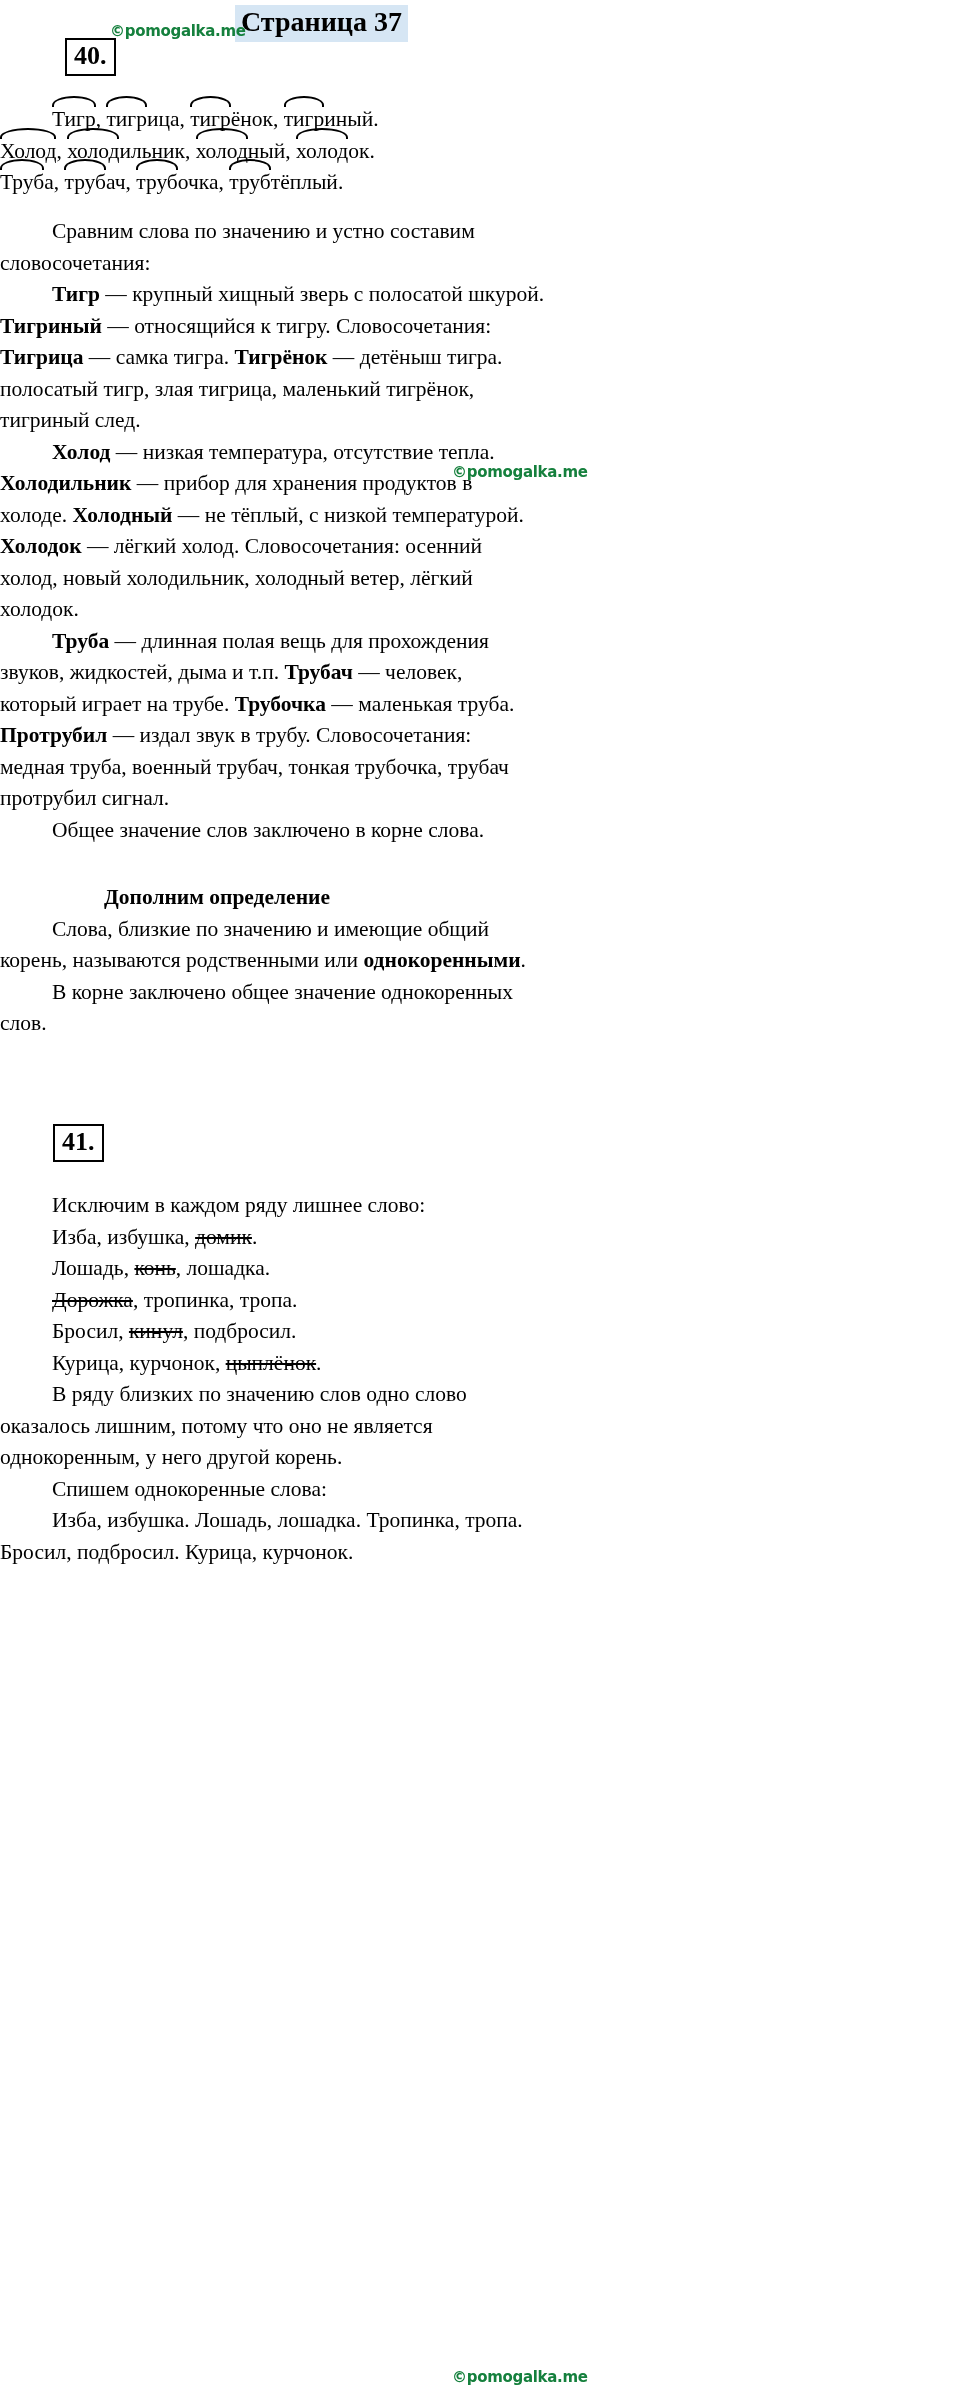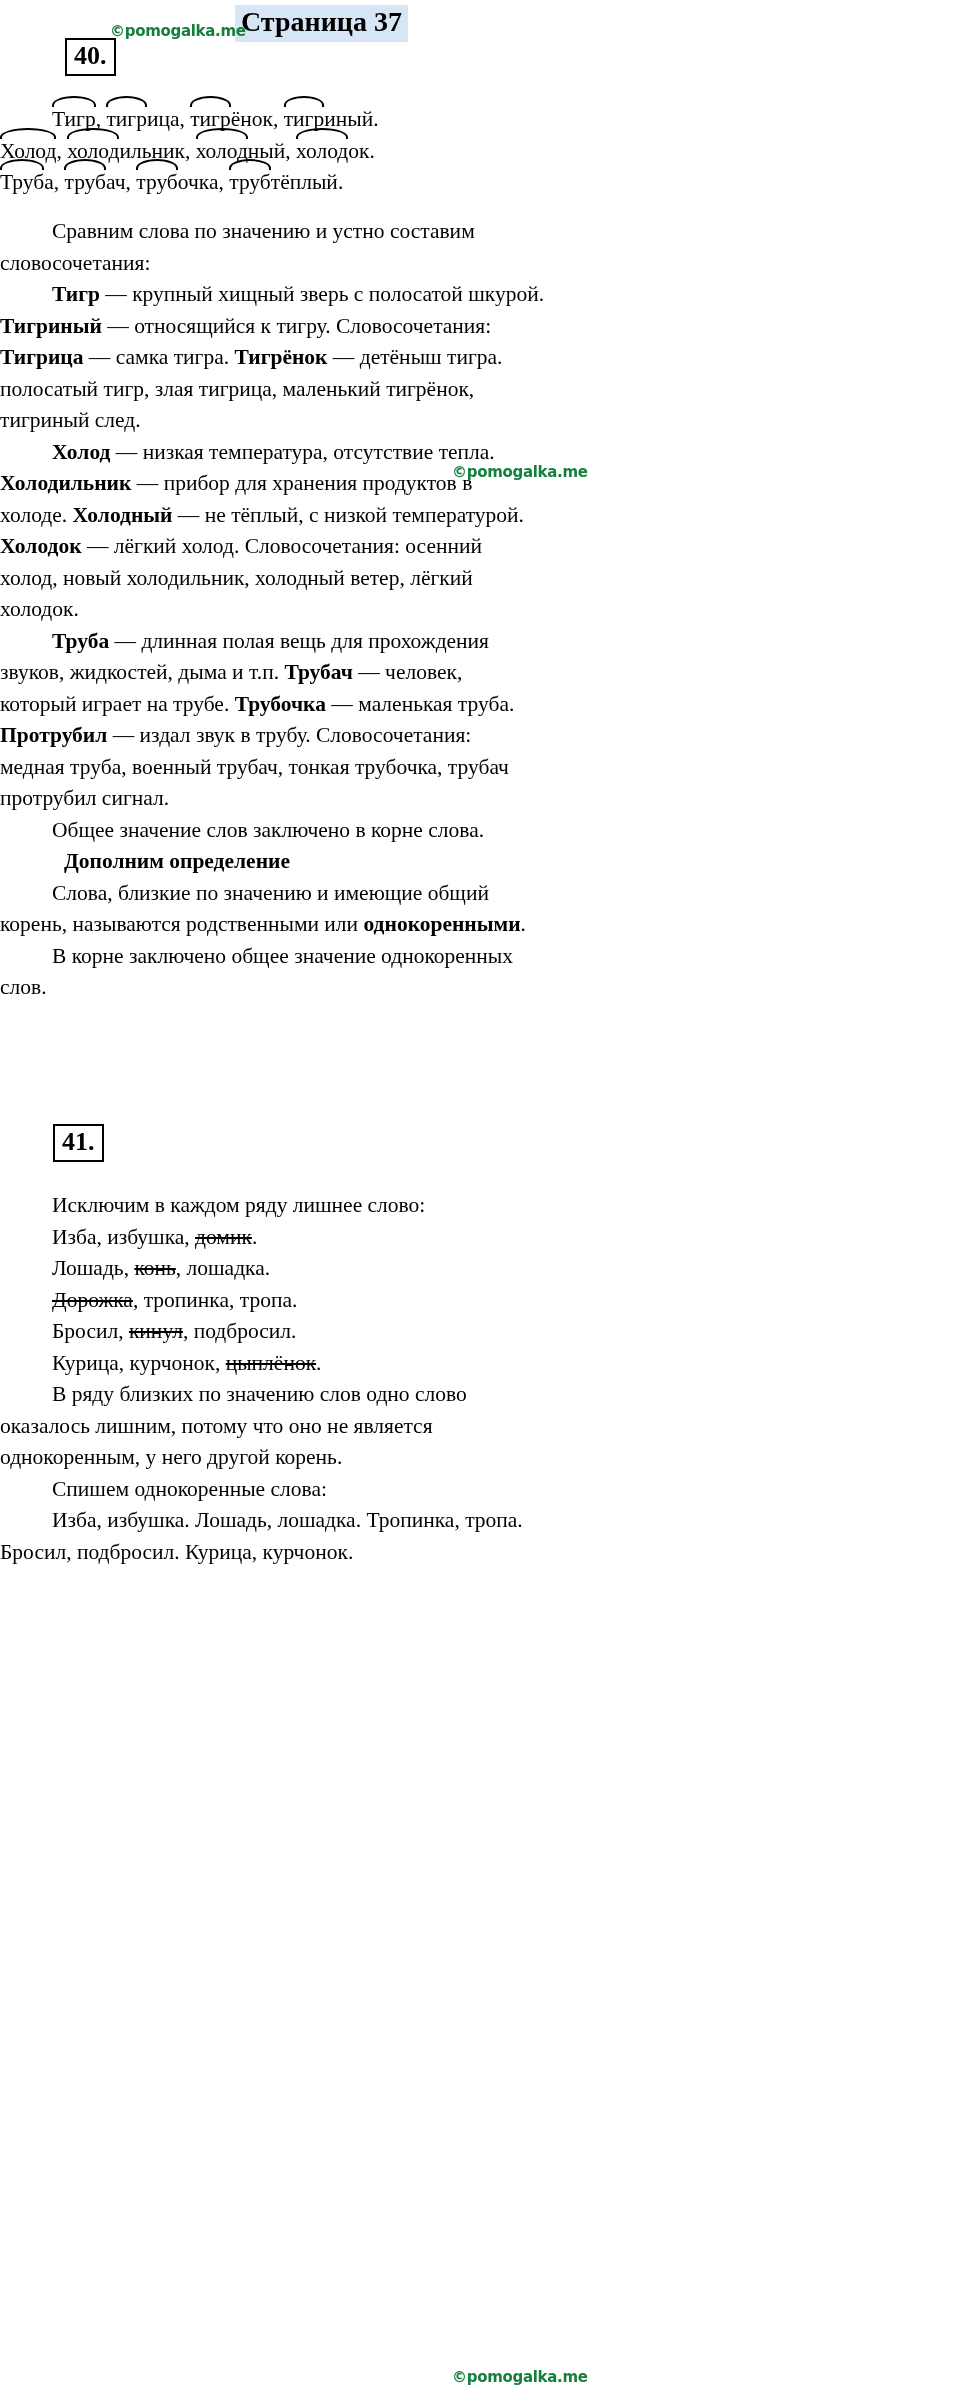--- a/index.html
+++ b/index.html
@@ -67,21 +67,21 @@
   .block {
     position: absolute;
     left: 0px;
     width: 620px;
     font-size: 21.5px;
     line-height: 31.5px;
     text-align: left;
   }
   .ln { white-space: nowrap; }
   .ind { padding-left: 52px; }
-  .ind-c { padding-left: 64px; }
+  .ind-c { padding-left: 104px; margin-top: 36px; }
   b { font-weight: bold; }
   .strike {
     text-decoration: line-through;
     text-decoration-thickness: 2px;
   }
 
   
   .root {
     position: relative;
     display: inline-block;

